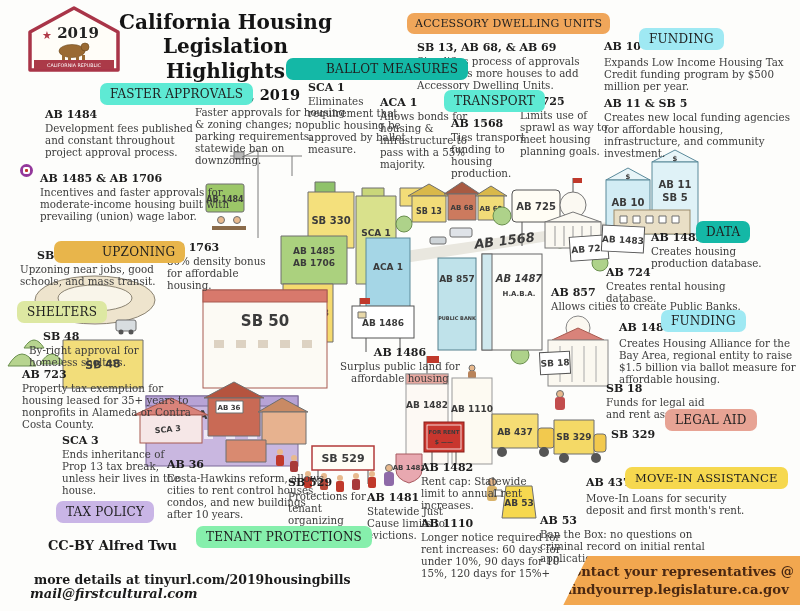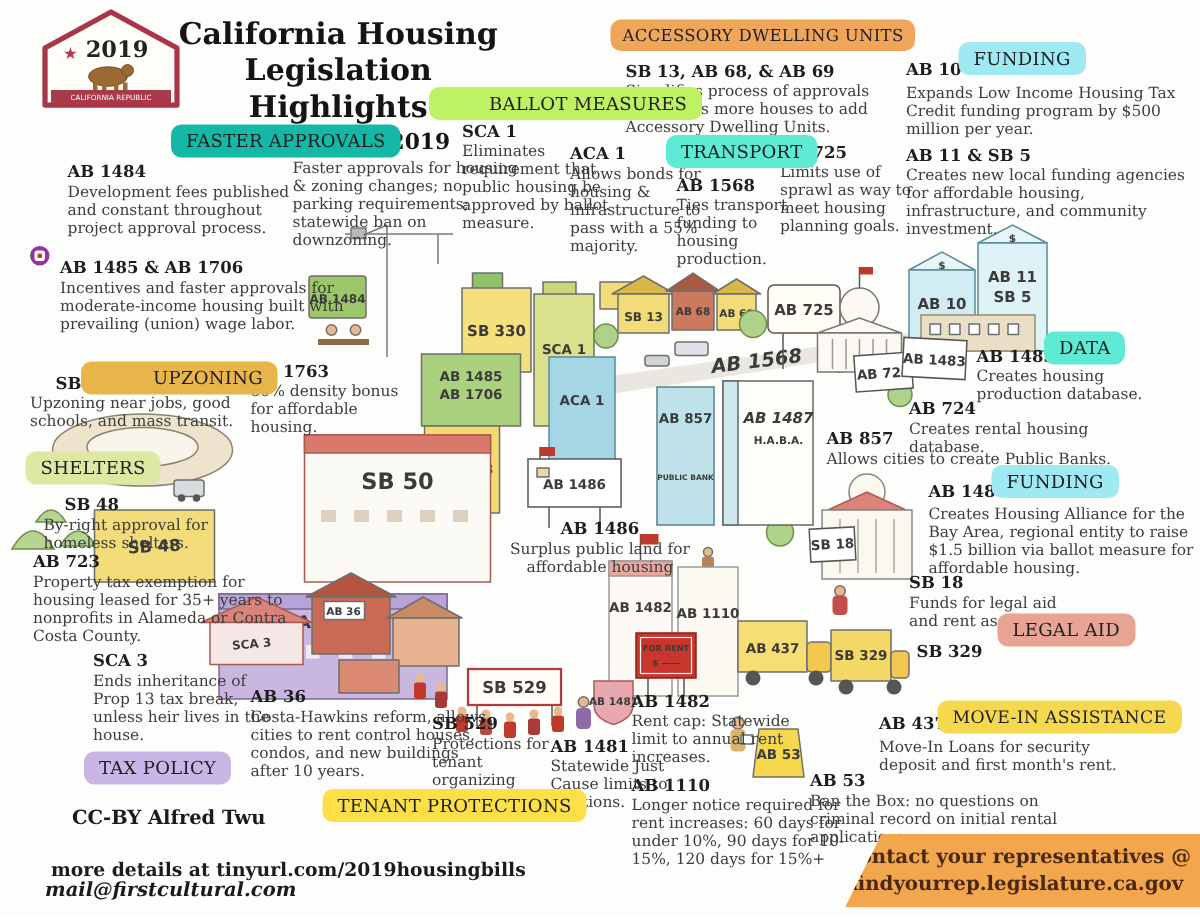--- a/index.html
+++ b/index.html
@@ -362,33 +362,33 @@
     <div class="t2">Legislation Highlights</div>
     <div class="sub">as of April 4, 2019</div>
   </div>
 
   <div class="appicon">
       <i>
         <b></b>
       </i>
     </div>
 
-  <div class="badge" style="left:114px;top:83px;background:#14b8a6;">FASTER APPROVALS</div>
+  <div class="badge" style="left:100px;top:83px;background:#5eead4;">FASTER APPROVALS</div>
   <div class="badge" style="left:54px;top:241px;background:#e8b54b;padding-left:48px;">UPZONING</div>
   <div class="badge" style="left:17px;top:301px;background:#dde8a2;">SHELTERS</div>
   <div class="badge" style="left:56px;top:501px;background:#c9b5e6;">TAX POLICY</div>
-  <div class="badge" style="left:286px;top:58px;background:#bef264;padding-left:40px;">BALLOT MEASURES</div>
+  <div class="badge" style="left:286px;top:58px;background:#14b8a6;padding-left:40px;">BALLOT MEASURES</div>
   <div class="badge" style="left:407px;top:13px;background:#f0a65a;font-size:11px;padding:4px 8px;">ACCESSORY DWELLING UNITS</div>
   <div class="badge" style="left:444px;top:90px;background:#5eead4;">TRANSPORT</div>
   <div class="badge" style="left:639px;top:28px;background:#9fe9f3;">FUNDING</div>
-  <div class="badge" style="left:696px;top:221px;background:#5eead4;">DATA</div>
+  <div class="badge" style="left:696px;top:221px;background:#14b8a6;">DATA</div>
   <div class="badge" style="left:661px;top:310px;background:#9fe9f3;">FUNDING</div>
   <div class="badge" style="left:665px;top:409px;background:#e7a394;">LEGAL AID</div>
   <div class="badge" style="left:625px;top:467px;background:#f6d84e;font-size:11.5px;">MOVE-IN ASSISTANCE</div>
-  <div class="badge" style="left:215px;top:526px;background:#fde047;">TENANT PROTECTIONS</div>
+  <div class="badge" style="left:196px;top:526px;background:#86efac;">TENANT PROTECTIONS</div>
 
   <div class="bill" style="left:45px;top:108px;width:155px;">
     <div class="num">AB 1484</div>
     <div class="txt">Development fees published and constant throughout project approval process.</div>
   </div>
   <div class="bill" style="left:195px;top:92px;width:150px;">
     <div class="num">SB 330</div>
     <div class="txt">Faster approvals for housing &amp; zoning changes; no parking requirements; statewide ban on downzoning.</div>
   </div>
   <div class="bill" style="left:40px;top:172px;width:230px;">

